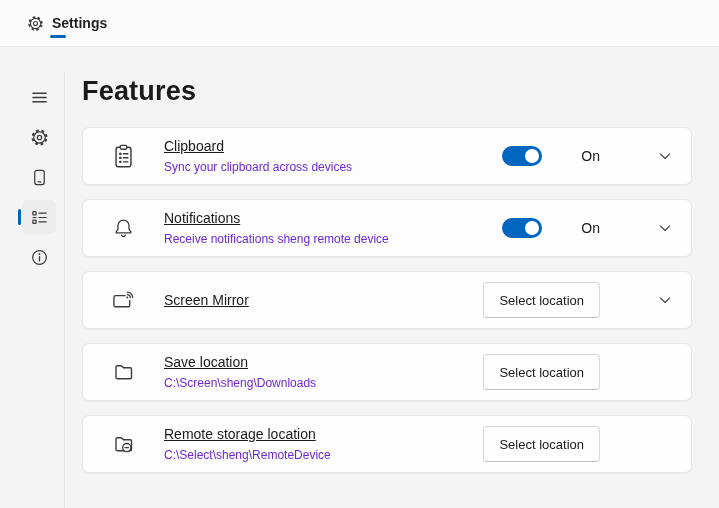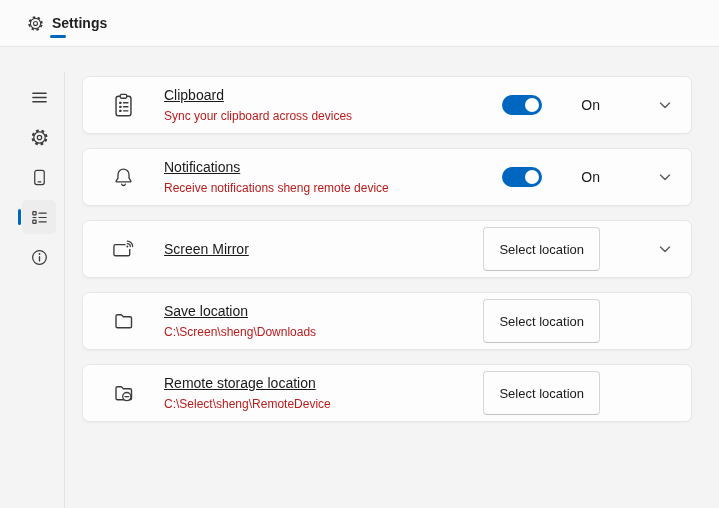--- a/index.html
+++ b/index.html
@@ -71,21 +71,21 @@
     border: 1px solid #e7e7e7;
     border-radius: 7px;
     box-shadow: 0 1px 2px rgba(0,0,0,0.04);
     display: flex; align-items: center;
     padding: 0 20px 0 28px;
     margin-bottom: 14px;
   }
   .card-icon { width: 24px; flex: none; margin-right: 29px; display: flex; align-items: center; justify-content: center; }
   .card-text { flex: 1; min-width: 0; }
   .card-title { font-size: 14px; line-height: 19px; color: #1a1a1a; text-decoration: underline; }
-  .card-sub { font-size: 12px; line-height: 16px; color: #b91c1c; margin-top: 3px; }
+  .card-sub { font-size: 12px; line-height: 16px; color: #6d28d9; margin-top: 3px; }
 
   .controls { display: flex; align-items: center; flex: none; gap: 28px; }
 
   .toggle {
     width: 40px; height: 20px;
     border-radius: 10px;
     background: #0067c0;
     position: relative;
     margin-right: 11px;
     cursor: pointer;
@@ -93,21 +93,21 @@
   .toggle .knob {
     position: absolute;
     right: 3px; top: 3px;
     width: 14px; height: 14px;
     border-radius: 50%;
     background: #ffffff;
   }
   .toggle-label { font-size: 14px; color: #1b1b1b; }
 
   .select-btn {
-    height: 44px;
+    height: 36px;
     padding: 0 15px;
     font-size: 13px;
     font-family: "Liberation Sans", sans-serif;
     color: #1b1b1b;
     background: #fdfdfd;
     border: 1px solid #d6d6d6;
     border-bottom-color: #c2c2c2;
     border-radius: 4px;
     cursor: pointer;
   }
@@ -174,20 +174,21 @@
       <div class="side-item">
         <svg width="19" height="19" viewBox="0 0 20 20">
           <circle cx="10" cy="10" r="7.2" fill="none" stroke="#3b3b3b" stroke-width="1.3"></circle>
           <line x1="10" y1="9.2" x2="10" y2="13.6" stroke="#3b3b3b" stroke-width="1.4" stroke-linecap="round"></line>
           <circle cx="10" cy="6.3" r="0.95" fill="#3b3b3b"></circle>
         </svg>
       </div>
     </nav>
 
     <main class="main">
+      <h1 class="heading">Features</h1>
 
       <div class="card">
         <span class="card-icon">
           <svg width="21" height="25" viewBox="0 0 22 26">
             <rect x="3.2" y="3.4" width="15.6" height="20.4" rx="2.4" fill="none" stroke="#3b3b3b" stroke-width="1.5"></rect>
             <rect x="7.6" y="1.4" width="6.8" height="4" rx="1.2" fill="#fdfdfd" stroke="#3b3b3b" stroke-width="1.4"></rect>
             <g fill="#3b3b3b">
               <rect x="6.4" y="9" width="2.5" height="2.5" rx="0.5"></rect>
               <rect x="6.4" y="13.2" width="2.5" height="2.5" rx="0.5"></rect>
               <rect x="6.4" y="17.4" width="2.5" height="2.5" rx="0.5"></rect>

